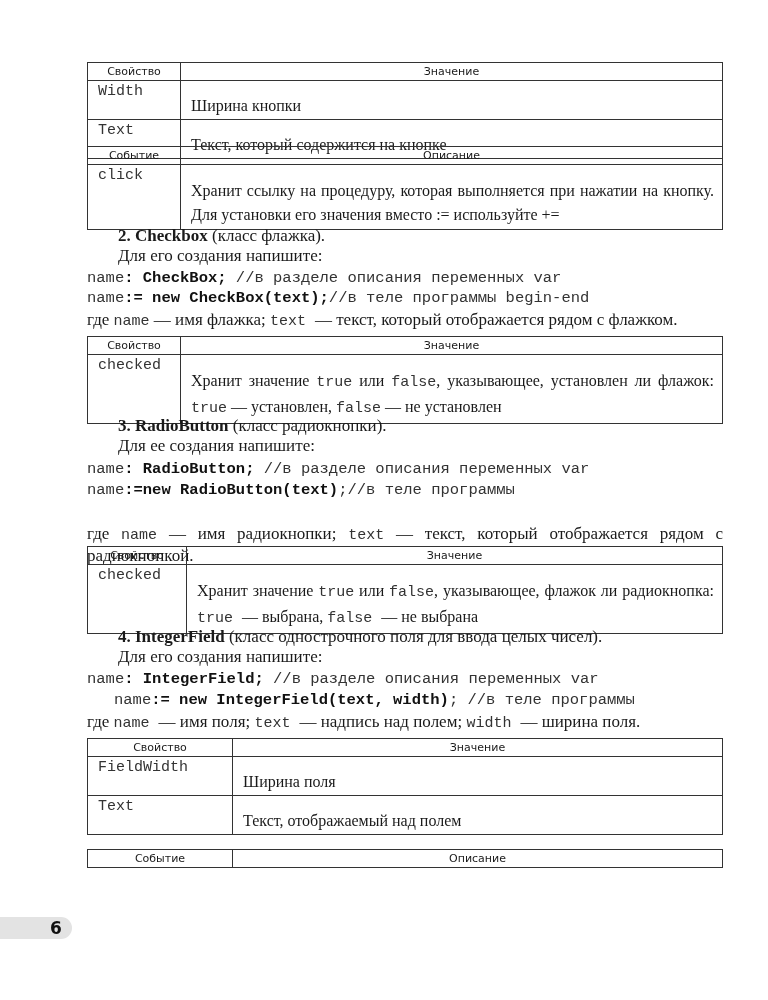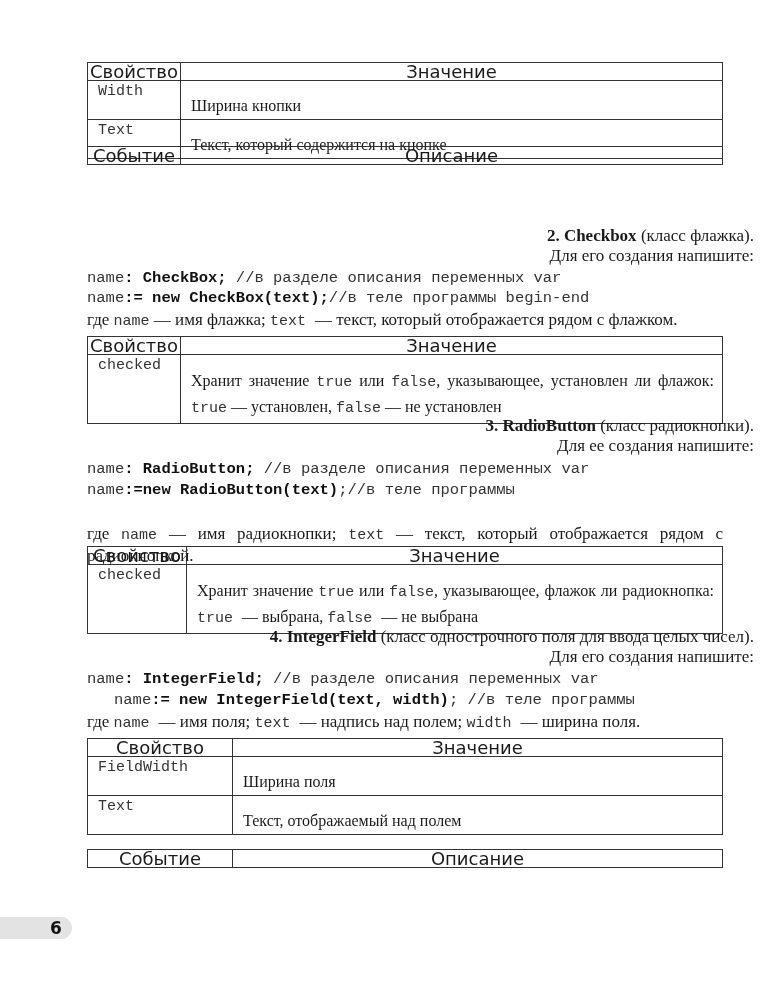--- a/index.html
+++ b/index.html
@@ -8,33 +8,33 @@
     overflow: hidden; color: #1a1a1a;
     font-family: "Liberation Serif", "DejaVu Serif", serif;
   }
   .tbl {
     position: absolute; left: 87px; width: 636px;
     border-collapse: collapse; border: 1.6px solid #222;
     font-size: 16px;
   }
   .tbl td, .tbl th { border: 1px solid #333; padding: 0; vertical-align: top; }
   .tbl th {
-    font-family: "DejaVu Sans", sans-serif; font-weight: normal; font-size: 18px;
+    font-family: "DejaVu Sans", sans-serif; font-weight: normal; font-size: 11px;
     height: 17px; line-height: 17px; text-align: center;
   }
   .tbl th.c1 { width: 92px; }
   .tbl td.key {
     font-family: "Liberation Mono", "DejaVu Sans Mono", monospace; font-size: 15px;
     padding: 2px 0 0 10px; color: #333;
   }
   .tbl td.val { padding: 14px 8px 2px 10px; line-height: 24px; text-align: justify; }
   .tbl td.single { height: 22px; line-height: 22px; }
   .mono { font-family: "Liberation Mono", "DejaVu Sans Mono", monospace; font-size: 15px; color:#333; }
   .para { position: absolute; left: 87px; width: 636px; font-size: 17px; line-height: 20px; }
-  .indent { padding-left: 31px; text-align: right; }
+  .indent { padding-left: 31px; }
   .code {
     position: absolute; left: 87px; width: 660px;
     font-family: "Liberation Mono", "DejaVu Sans Mono", monospace; font-size: 15.5px;
     line-height: 20px; color: #333; white-space: pre;
   }
   .code b { color: #111; }
   .heading b { font-weight: bold; }
   .page-tab {
     position: absolute; left: 0; top: 917px; width: 72px; height: 22px;
     background: #e3e3e3; border-radius: 0 11px 11px 0;
@@ -62,20 +62,24 @@
         <td class="val single">Текст, который содержится на кнопке</td>
       </tr>
 </tbody>
   </table>
 
 <table class="tbl" style="top:146px;">
   <tbody>
       <tr>
         <th class="c1">Событие</th>
         <th>Описание</th>
+      </tr>
+  <tr>
+        <td class="key">click</td>
+        <td class="val">Хранит ссылку на процедуру, которая выполняется при нажатии на кнопку. Для установки его значения вместо := используйте +=</td>
       </tr>
 </tbody>
   </table>
 
 <div class="para indent heading" style="top:226px;"><b>2. Checkbox</b><span> (класс флажка).</span></div>
 <div class="para indent" style="top:246px;">Для его создания напишите:</div>
 <div class="code" style="top:268px;"><span>name</span><b>: CheckBox;</b><span> //в разделе описания переменных var</span></div>
 <div class="code" style="top:288px;"><span>name</span><b>:= new CheckBox(text);</b><span>//в теле программы begin-end</span></div>
 <div class="para" style="top:310px;"><span>где </span><span class="mono">name</span><span> — имя флажка; </span><span class="mono">text </span><span> — текст, который отображается рядом с флажком.</span></div>
 

